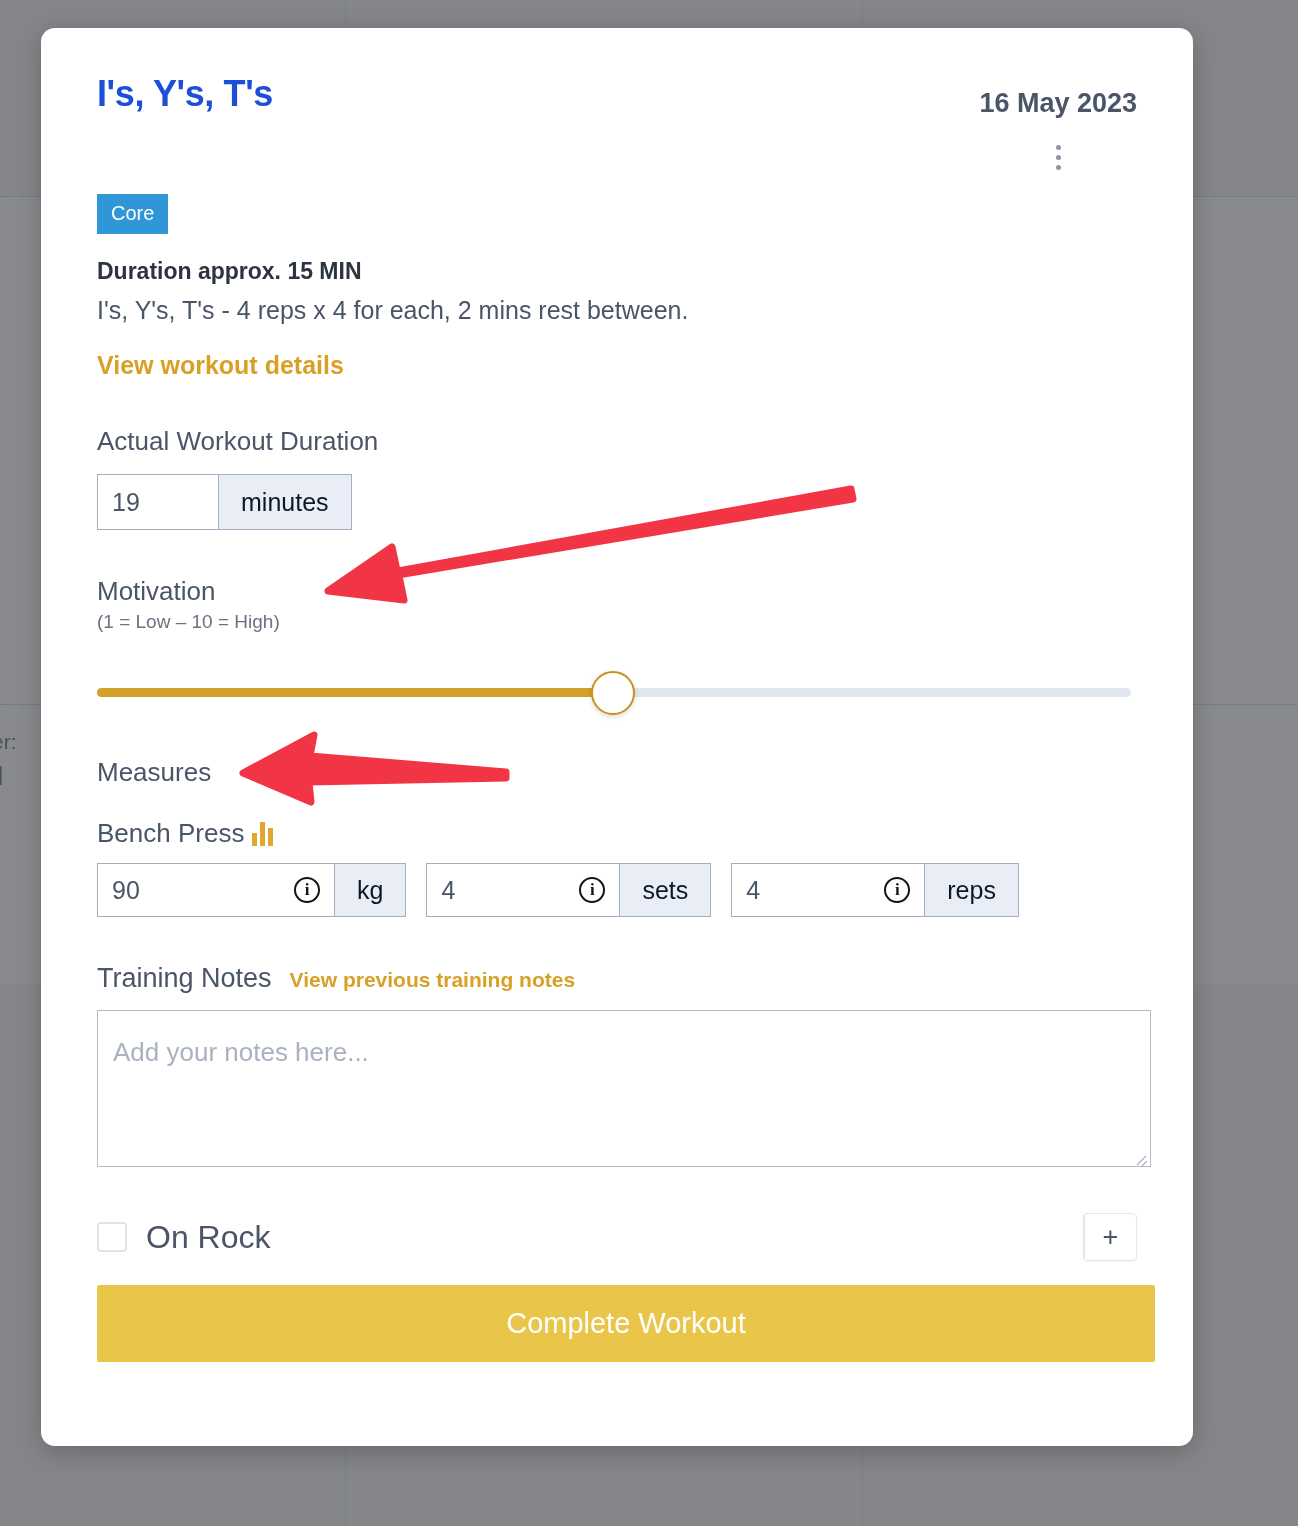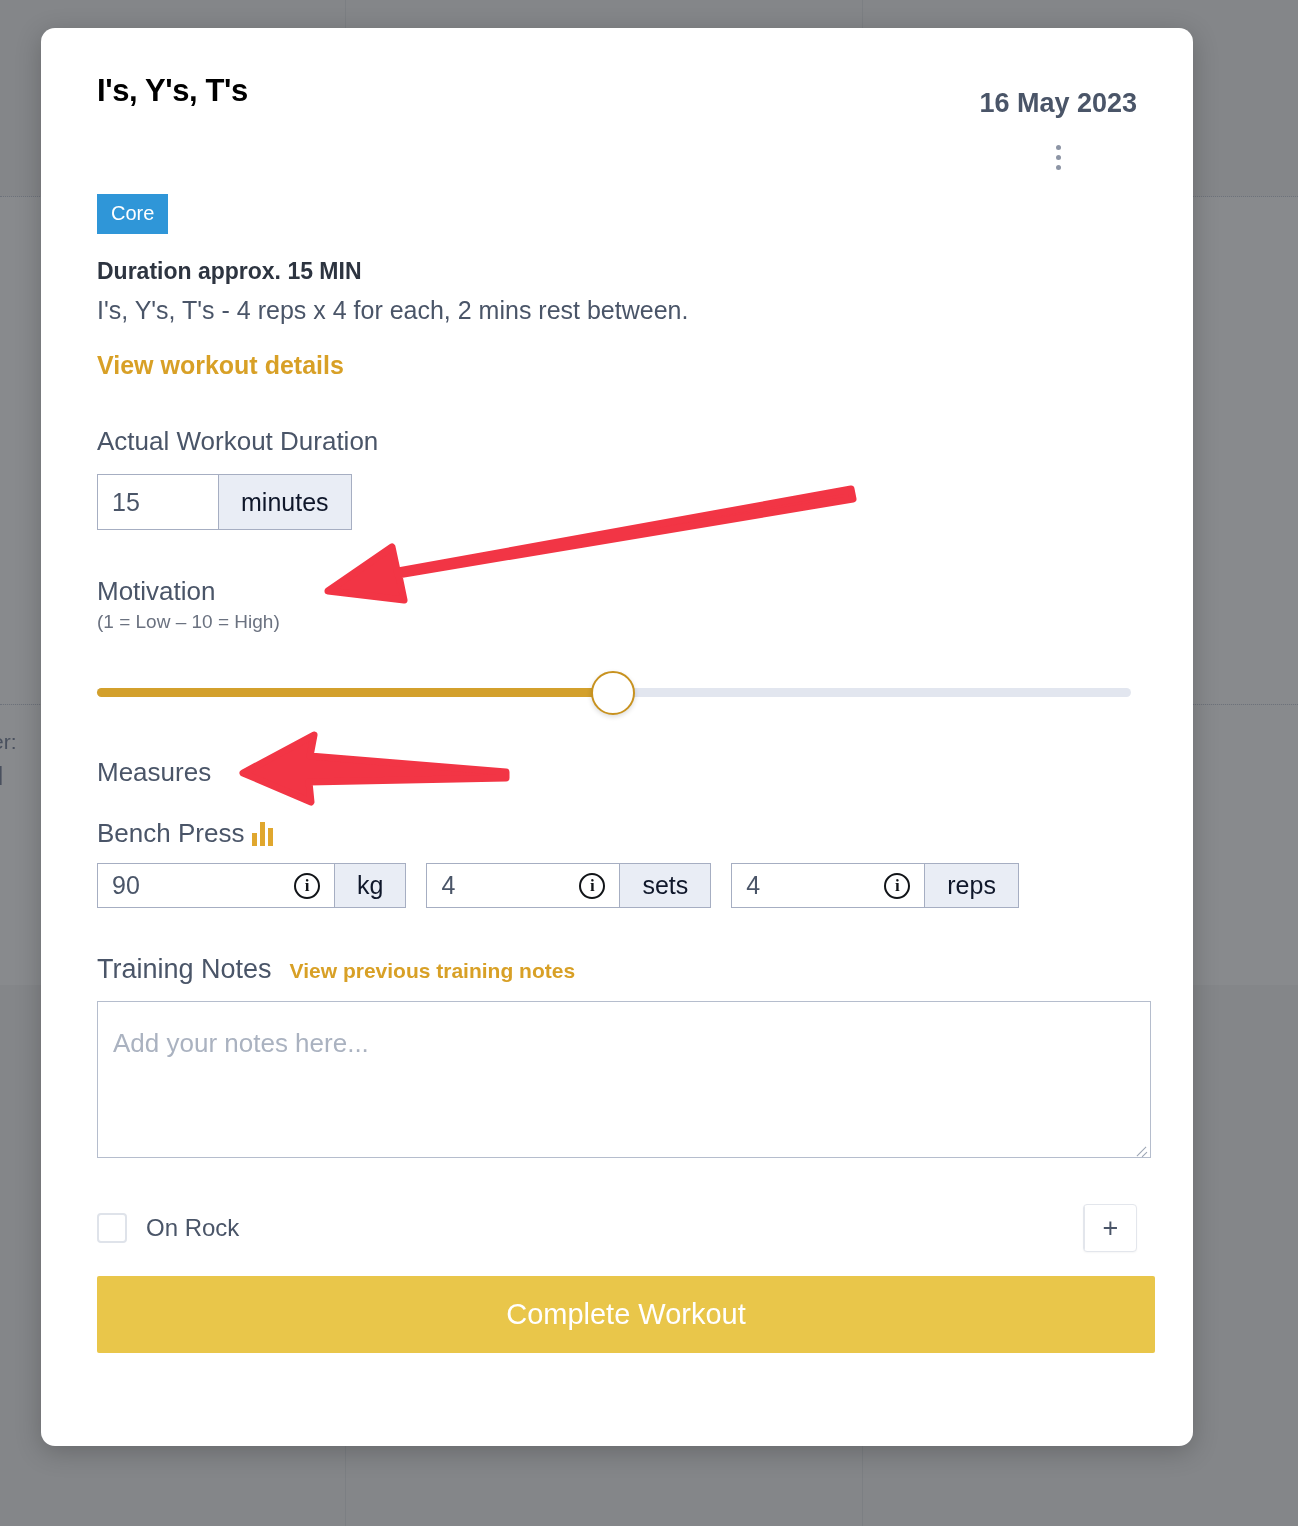--- a/index.html
+++ b/index.html
@@ -59,23 +59,23 @@
     padding: 0 56px;
   }
 
   .modal-header {
     display: flex;
     align-items: flex-start;
     justify-content: space-between;
     padding-top: 46px;
   }
   .modal-title {
-    font-size: 31px;
-    font-weight: 700;
-    color: #000000;
+    font-size: 36px;
+    font-weight: 700;
+    color: #1d4ed8;
     letter-spacing: -0.4px;
     line-height: 1.1;
     margin: 0;
   }
   .header-right {
     display: flex;
     align-items: center;
     gap: 22px;
     padding-top: 14px;
     flex-direction: column;
@@ -237,21 +237,21 @@
   }
   .barchart-icon i:nth-child(1) { height: 13px; }
   .barchart-icon i:nth-child(2) { height: 24px; }
   .barchart-icon i:nth-child(3) { height: 18px; }
 
   .measure-row {
     display: flex;
     gap: 20px;
     margin-top: 14px;
   }
-  .measure-row .input-group { margin-top: 0; height: 45px; }
+  .measure-row .input-group { margin-top: 0; height: 54px; }
 
   
   .notes-head {
     display: flex;
     align-items: baseline;
     gap: 18px;
     margin-top: 46px;
   }
   .notes-title {
     font-size: 27px;
@@ -307,21 +307,21 @@
     gap: 19px;
     cursor: pointer;
   }
   .checkbox-box {
     width: 30px; height: 30px;
     border: 2px solid #dfe3ea;
     border-radius: 4px;
     background: #fff;
   }
   .checkbox-label {
-    font-size: 24px;
+    font-size: 32px;
     color: #4a5568;
   }
   .split-btn {
     display: flex;
     height: 48px;
     border: 1px solid #e3e6ec;
     border-radius: 4px;
     overflow: hidden;
     background: #fff;
     box-shadow: 0 1px 2px rgba(0,0,0,.04);
@@ -397,21 +397,21 @@
 
   <div class="duration-line">Duration approx. 15 MIN</div>
   <div class="desc-line">I's, Y's, T's - 4 reps x 4 for each, 2 mins rest between.</div>
 
   <div class="link-gold">View workout details</div>
 
   
   <div class="section-label">Actual Workout Duration</div>
   <div class="input-group">
     <div class="ig-field" style="width:122px">
-      <span class="val">15</span>
+      <span class="val">19</span>
     </div>
     <div class="ig-addon">minutes</div>
   </div>
 
   
   <div class="section-label">Motivation</div>
   <div class="sub-label">(1 = Low – 10 = High)</div>
   <div class="slider-wrap">
     <div class="slider-track"></div>
     <div class="slider-fill" id="sliderFill" style="width: 516px;"></div>

